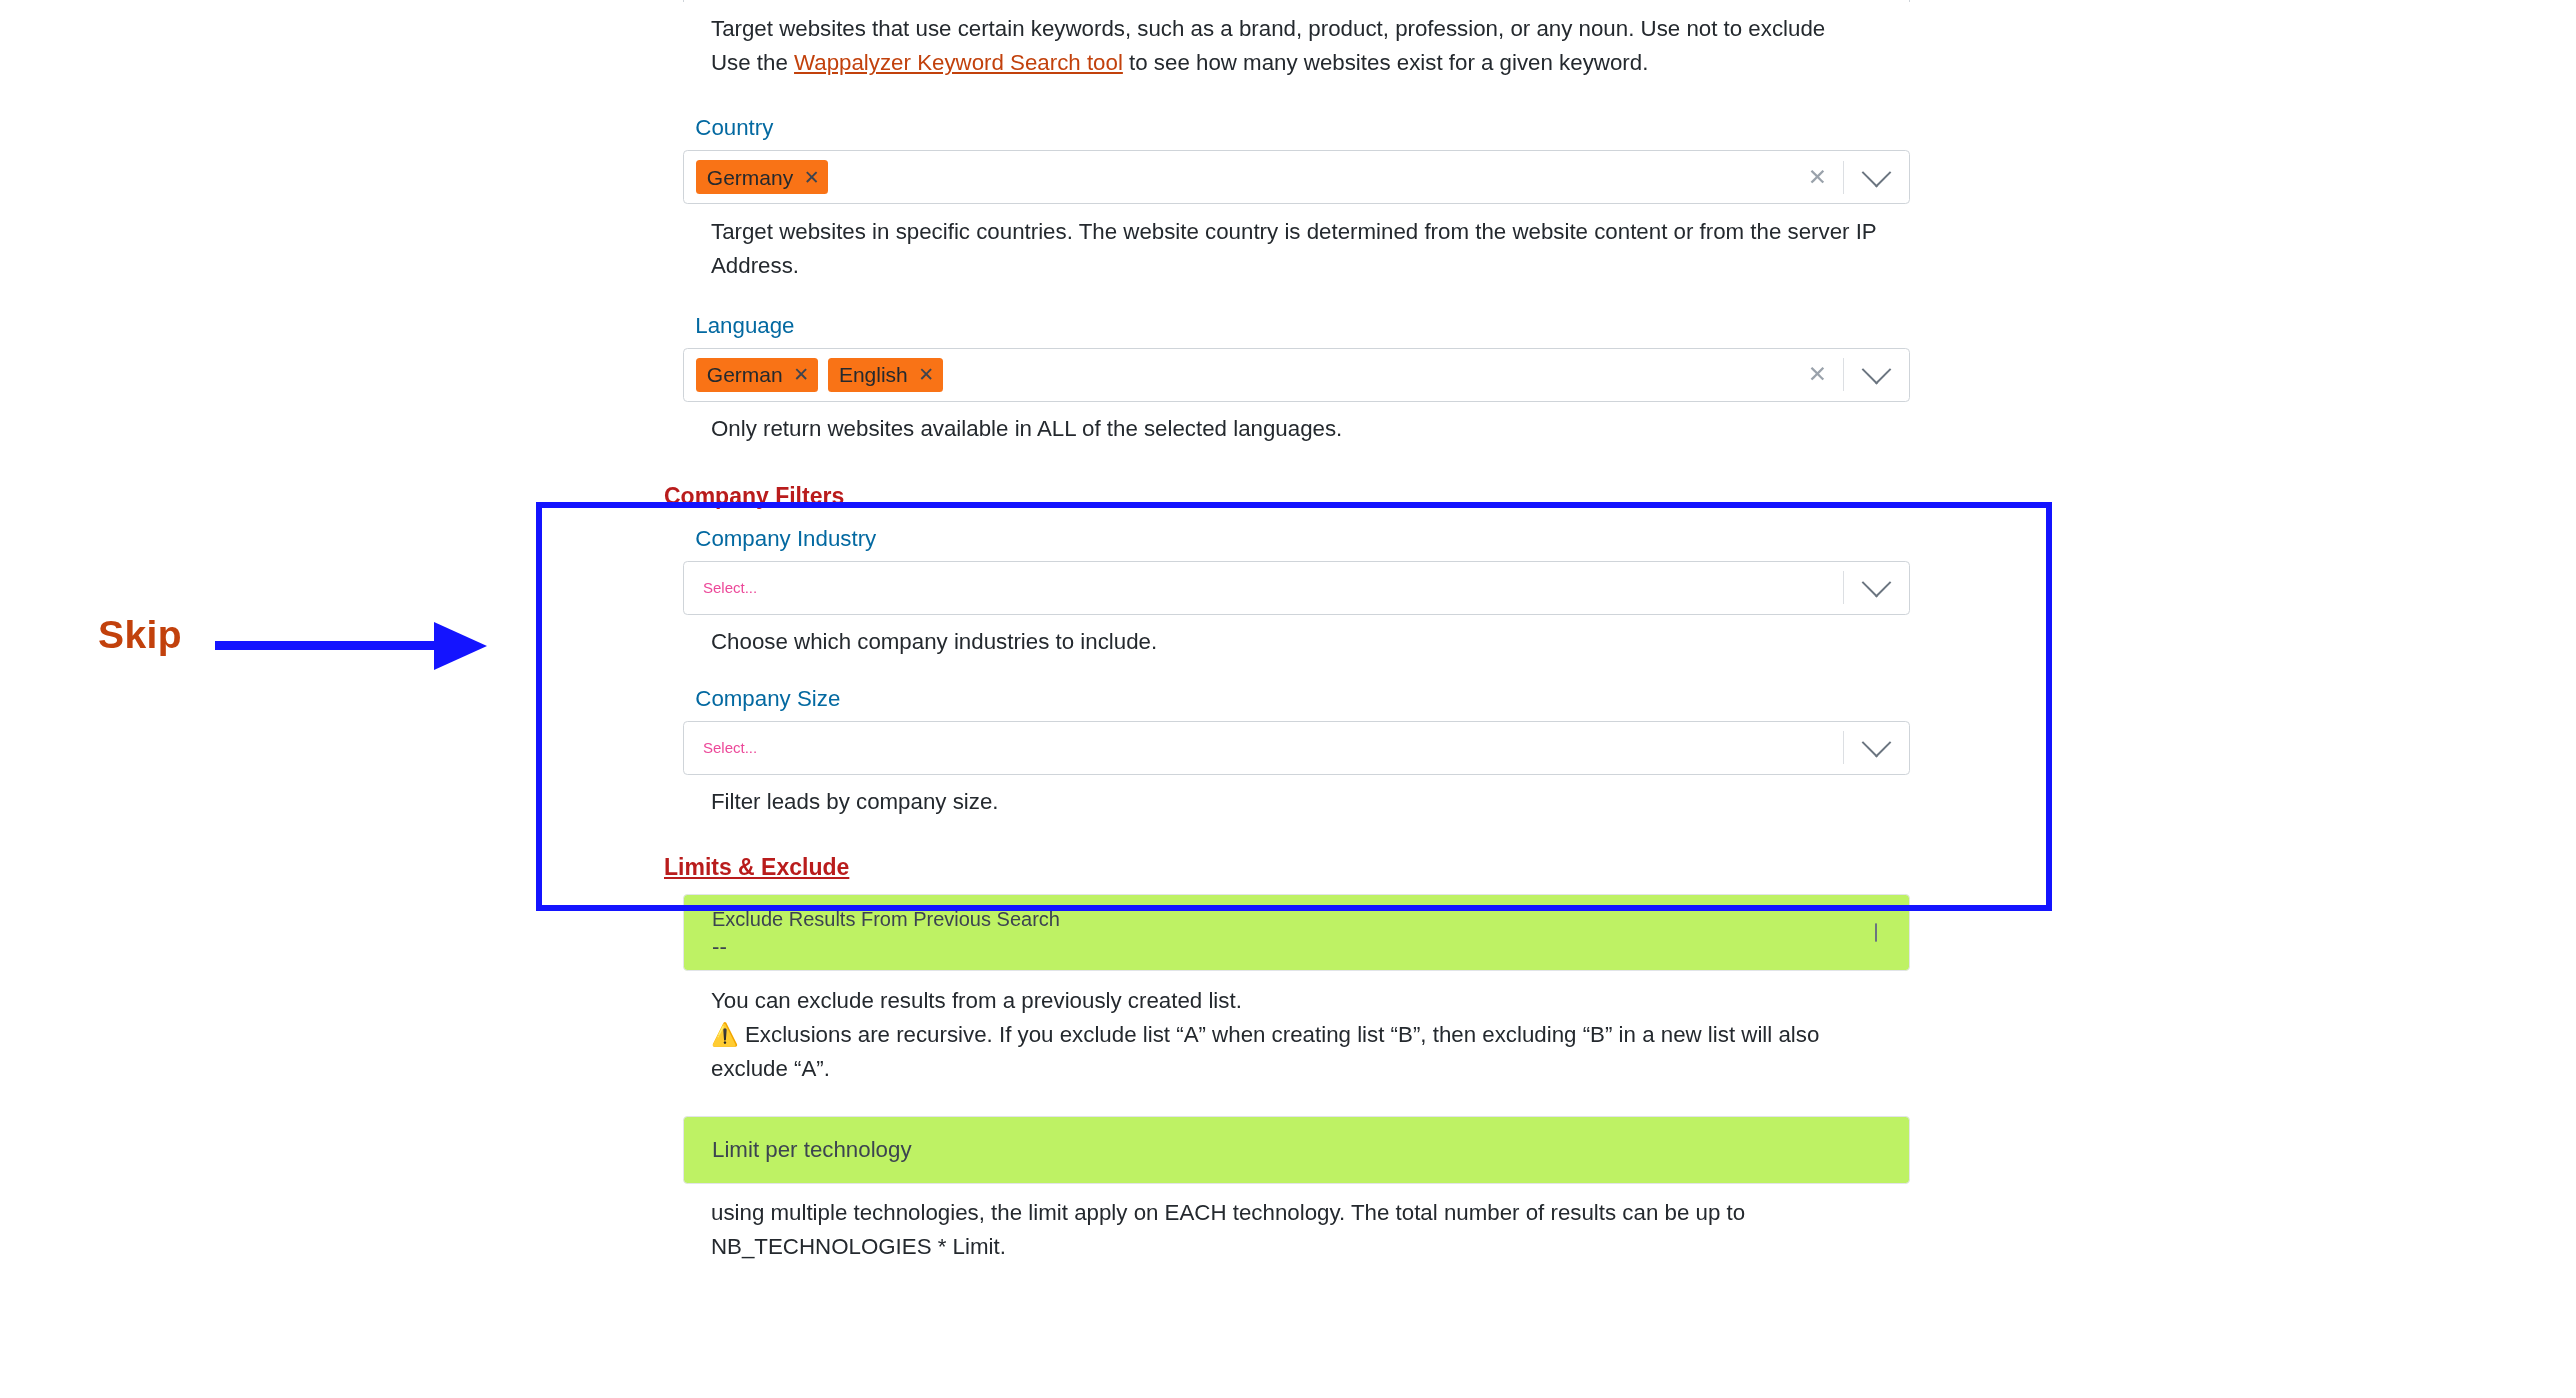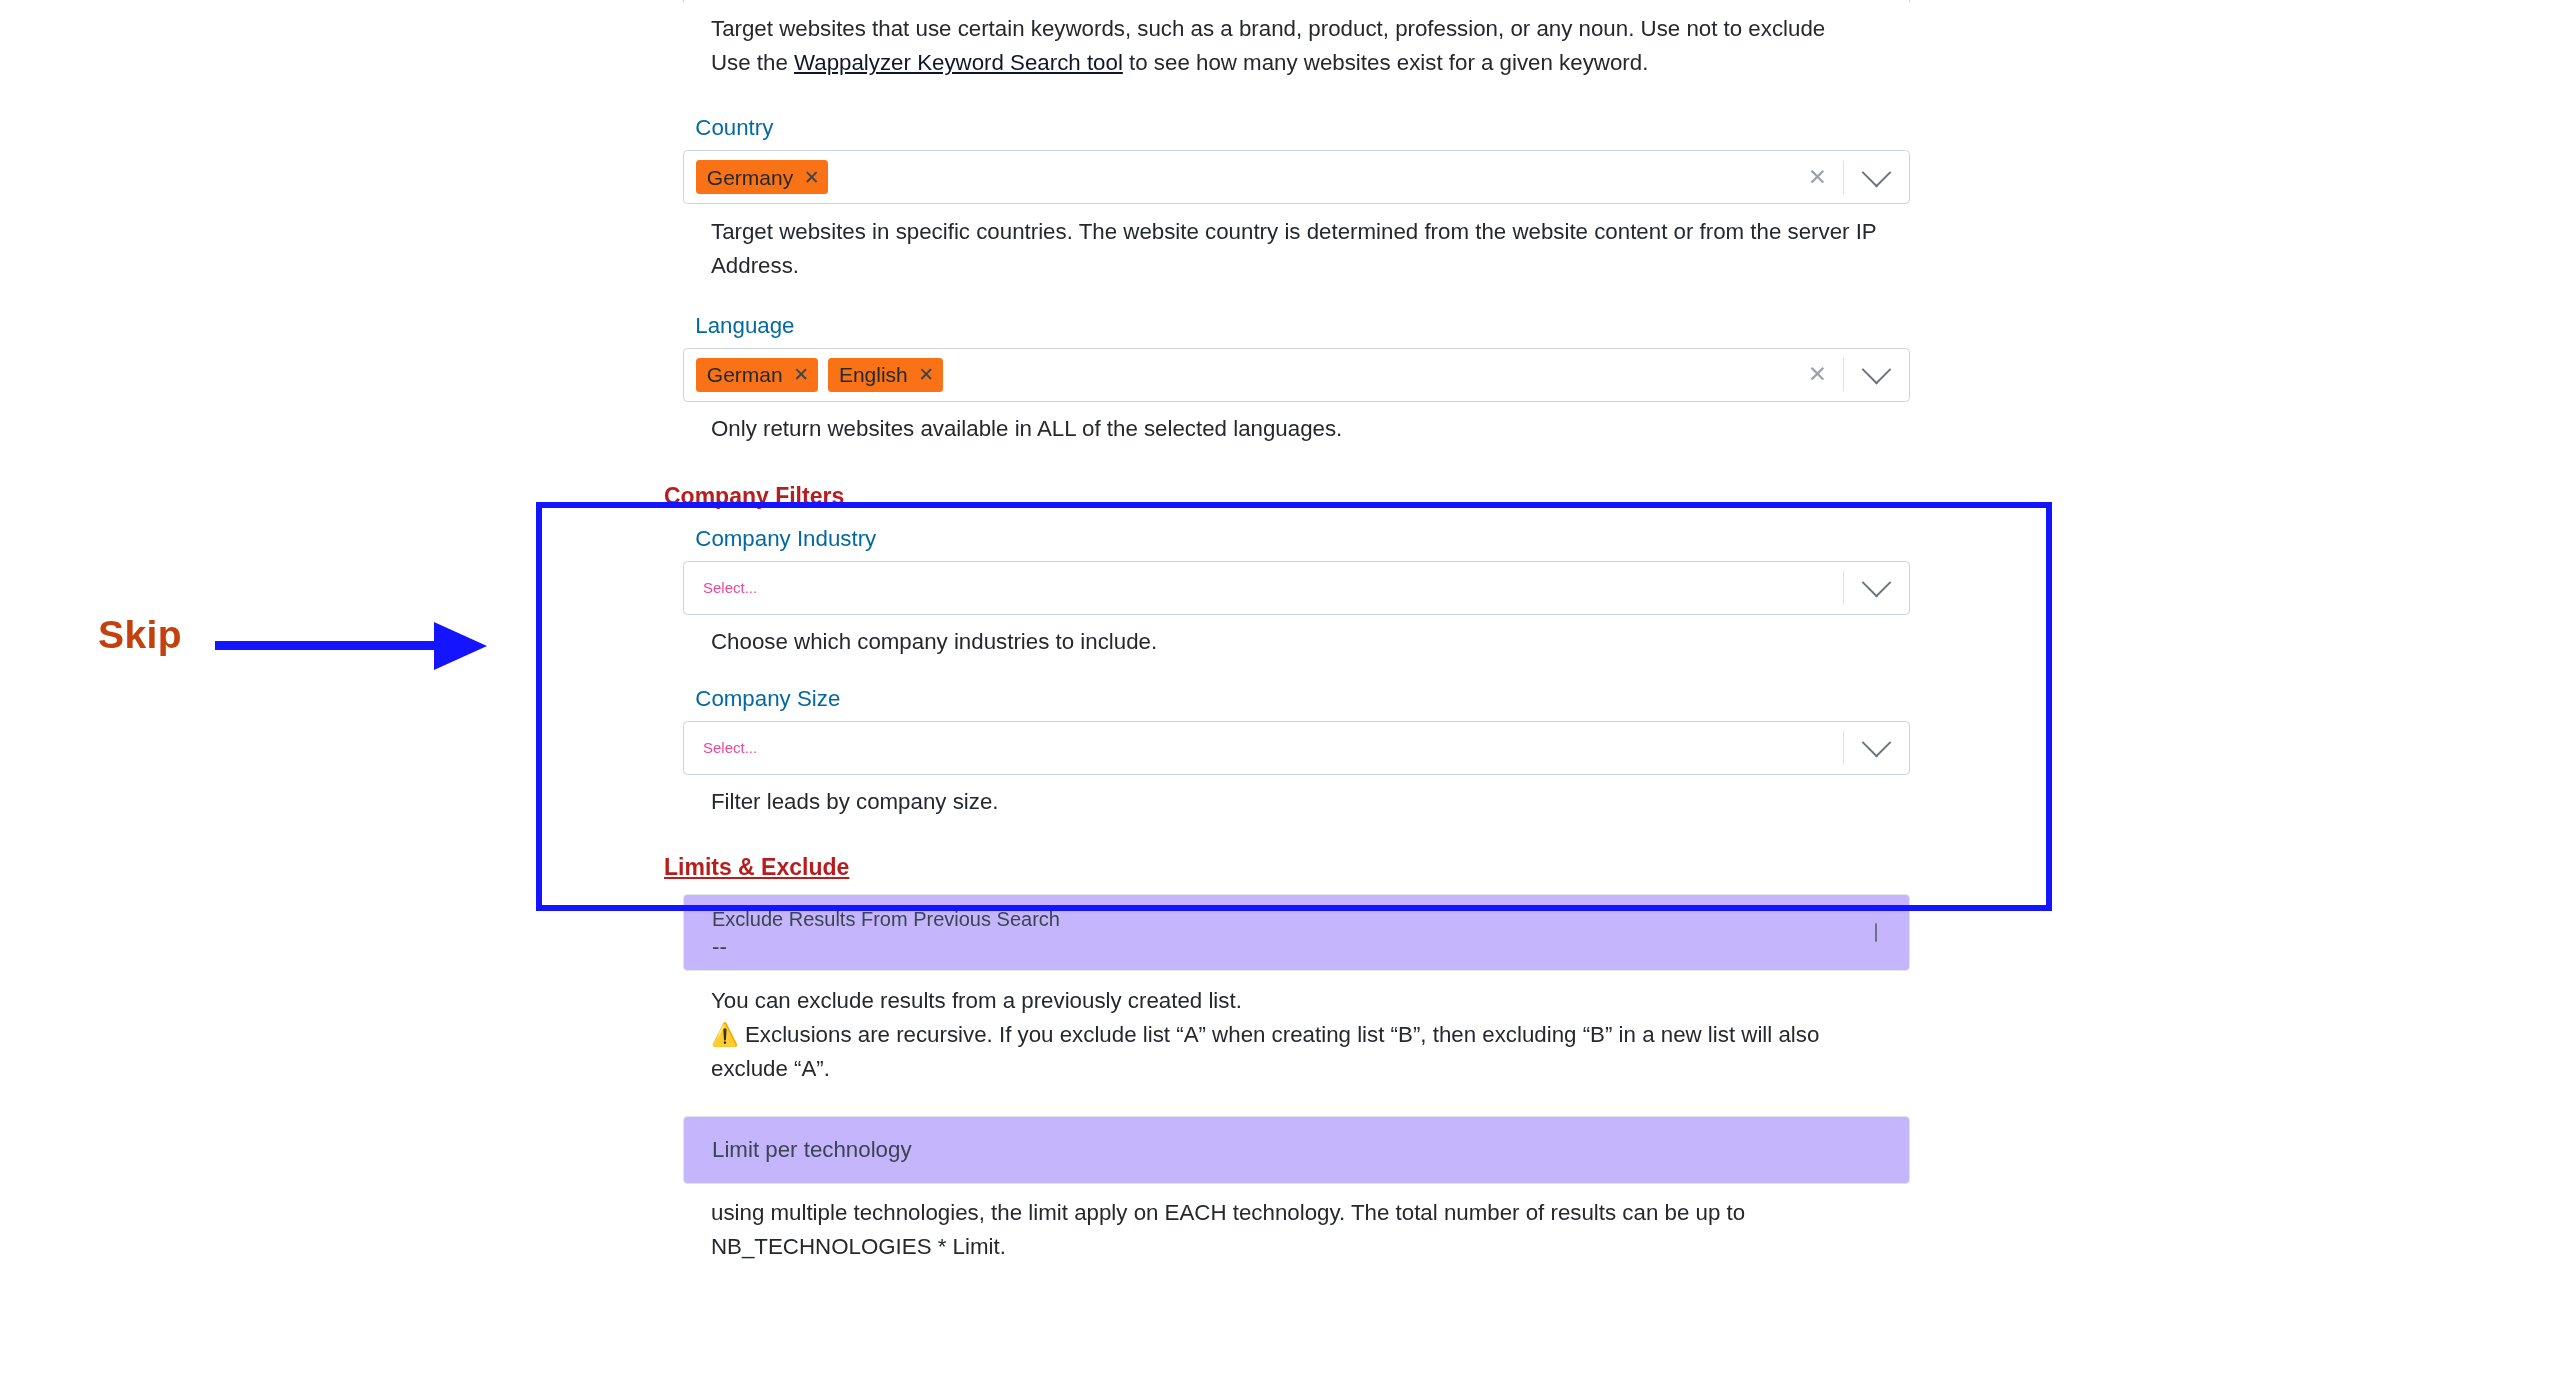--- a/index.html
+++ b/index.html
@@ -29,21 +29,21 @@
     width: 1244px;
   }
 
   .help-text {
     color: #24292e;
     font-size: 22.3px;
     line-height: 34px;
     margin: 0 0 0 28px;
   }
   .help-text a {
-    color: #0f172a;
+    color: #c2410c;
     text-decoration: underline;
   }
 
   .field-label {
     font-size: 22.3px;
     color: #0369a1;
     margin: 0 0 7px 12.3px;
     line-height: 30px;
   }
 
@@ -116,21 +116,21 @@
     width: 19px; height: 19px;
     border-right: 2.6px solid #6b7580;
     border-bottom: 2.6px solid #6b7580;
     transform: rotate(45deg) translate(-3.5px,-3.5px);
   }
 
   
   .box-filled {
     box-sizing: border-box;
     width: 1227px;
-    background: #c4b5fd;
+    background: #bef264;
     border: 0.9px solid #e2e5e8;
     border-radius: 4.4px;
     position: relative;
     display: flex;
     flex-direction: column;
     justify-content: center;
   }
   .box-filled .bf-label {
     font-size: 20px;
     color: #3c4450;

